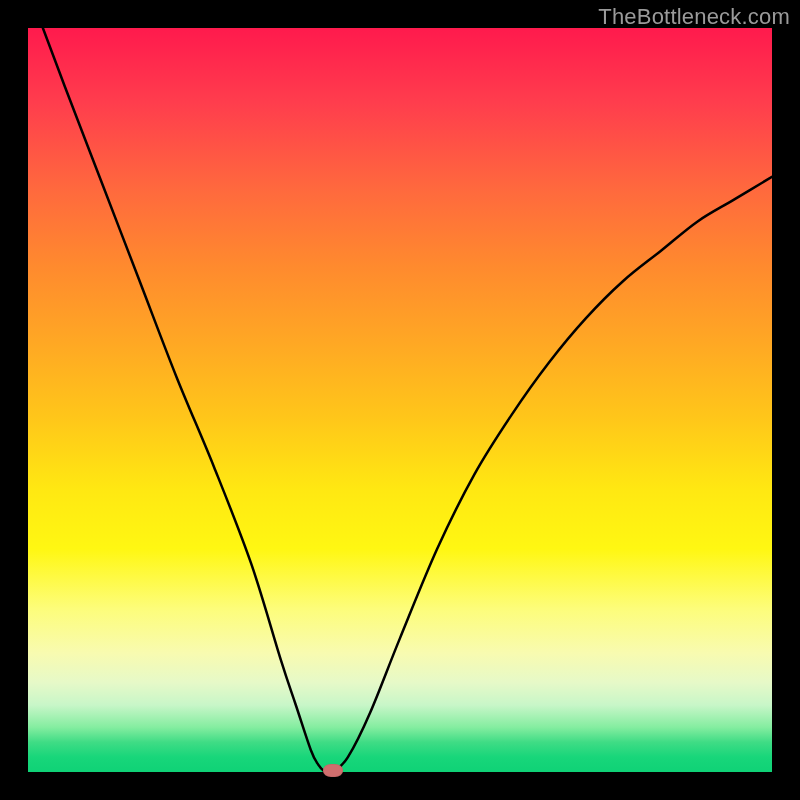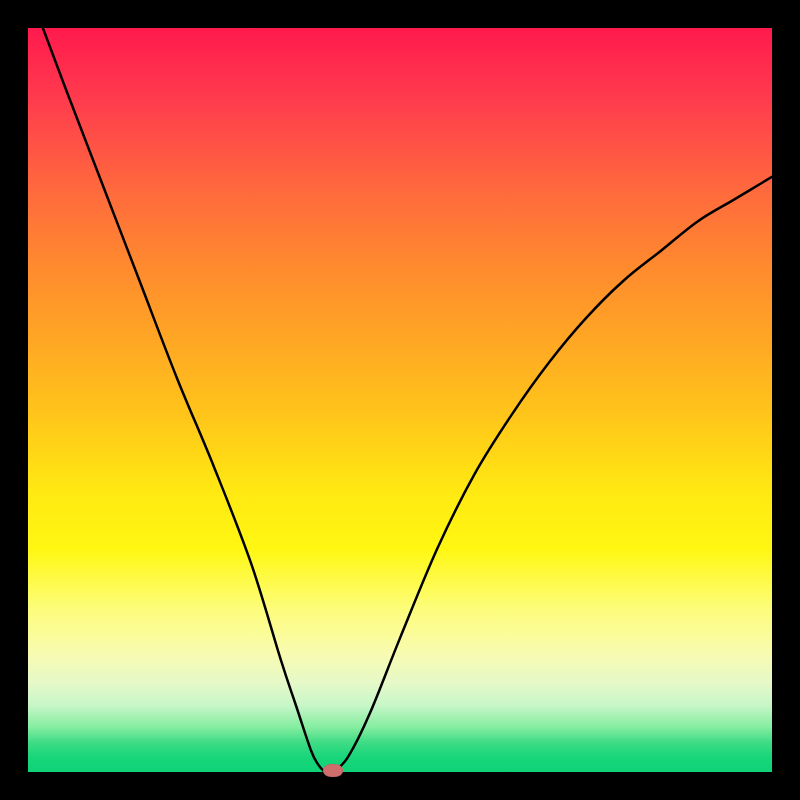--- a/index.html
+++ b/index.html
@@ -75,13 +75,14 @@
 <div class="frame">
   <div class="plot-area">
 
     <svg class="curve" viewBox="0 0 744 744" preserveAspectRatio="none">
       <path fill="none" stroke="#000" stroke-width="2.5" stroke-linejoin="round" stroke-linecap="round" d="M 14.88 0 C 18.6 9.9, 27.3 33.5, 37.2 59.5 C 47.1 85.6, 62.0 124.0, 74.4 156.2 C 86.8 188.5, 99.2 220.7, 111.6 253.0 C 124.0 285.2, 136.4 318.7, 148.8 349.7 C 161.2 380.7, 173.6 408.0, 186.0 439.0 C 198.4 470.0, 212.0 503.4, 223.2 535.7 C 234.4 567.9, 245.5 608.8, 253.0 632.4 C 260.4 656.0, 262.9 662.2, 267.8 677.0 C 272.8 691.9, 279.0 711.8, 282.7 721.7 C 286.4 731.6, 287.7 732.8, 290.2 736.6 C 292.6 740.3, 295.1 742.8, 297.6 744.0 C 300.1 745.2, 301.3 746.5, 305.0 744.0 C 308.8 741.5, 313.7 739.0, 319.9 729.1 C 326.1 719.2, 333.6 704.3, 342.2 684.5 C 350.9 664.6, 360.8 637.4, 372.0 610.1 C 383.2 582.8, 396.8 548.1, 409.2 520.8 C 421.6 493.5, 434.0 468.7, 446.4 446.4 C 458.8 424.1, 471.2 405.5, 483.6 386.9 C 496.0 368.3, 508.4 350.9, 520.8 334.8 C 533.2 318.7, 545.6 303.8, 558.0 290.2 C 570.4 276.5, 582.8 264.1, 595.2 253.0 C 607.6 241.8, 620.0 233.1, 632.4 223.2 C 644.8 213.3, 657.2 202.1, 669.6 193.4 C 682.0 184.8, 694.4 178.6, 706.8 171.1 C 719.2 163.7, 737.8 152.5, 744.0 148.8"></path>
     </svg>
 
     <div class="marker" style="left: 295.04px; top: 736px; background: rgb(208, 110, 110);"></div>
   </div>
 
+  <div class="watermark">TheBottleneck.com</div>
 </div>
 
 </body></html>

